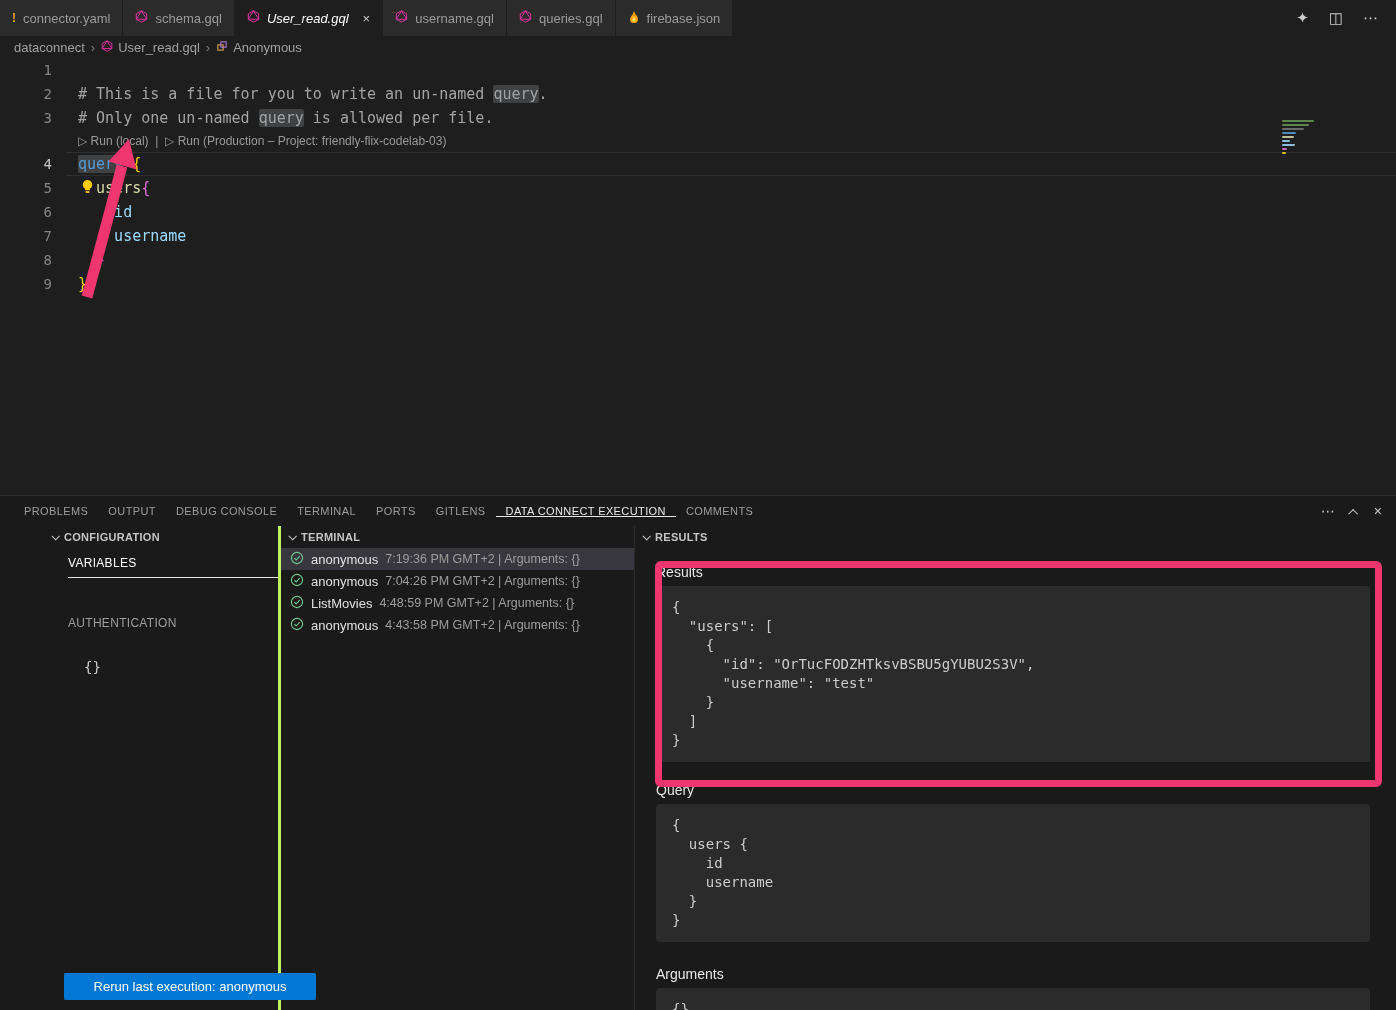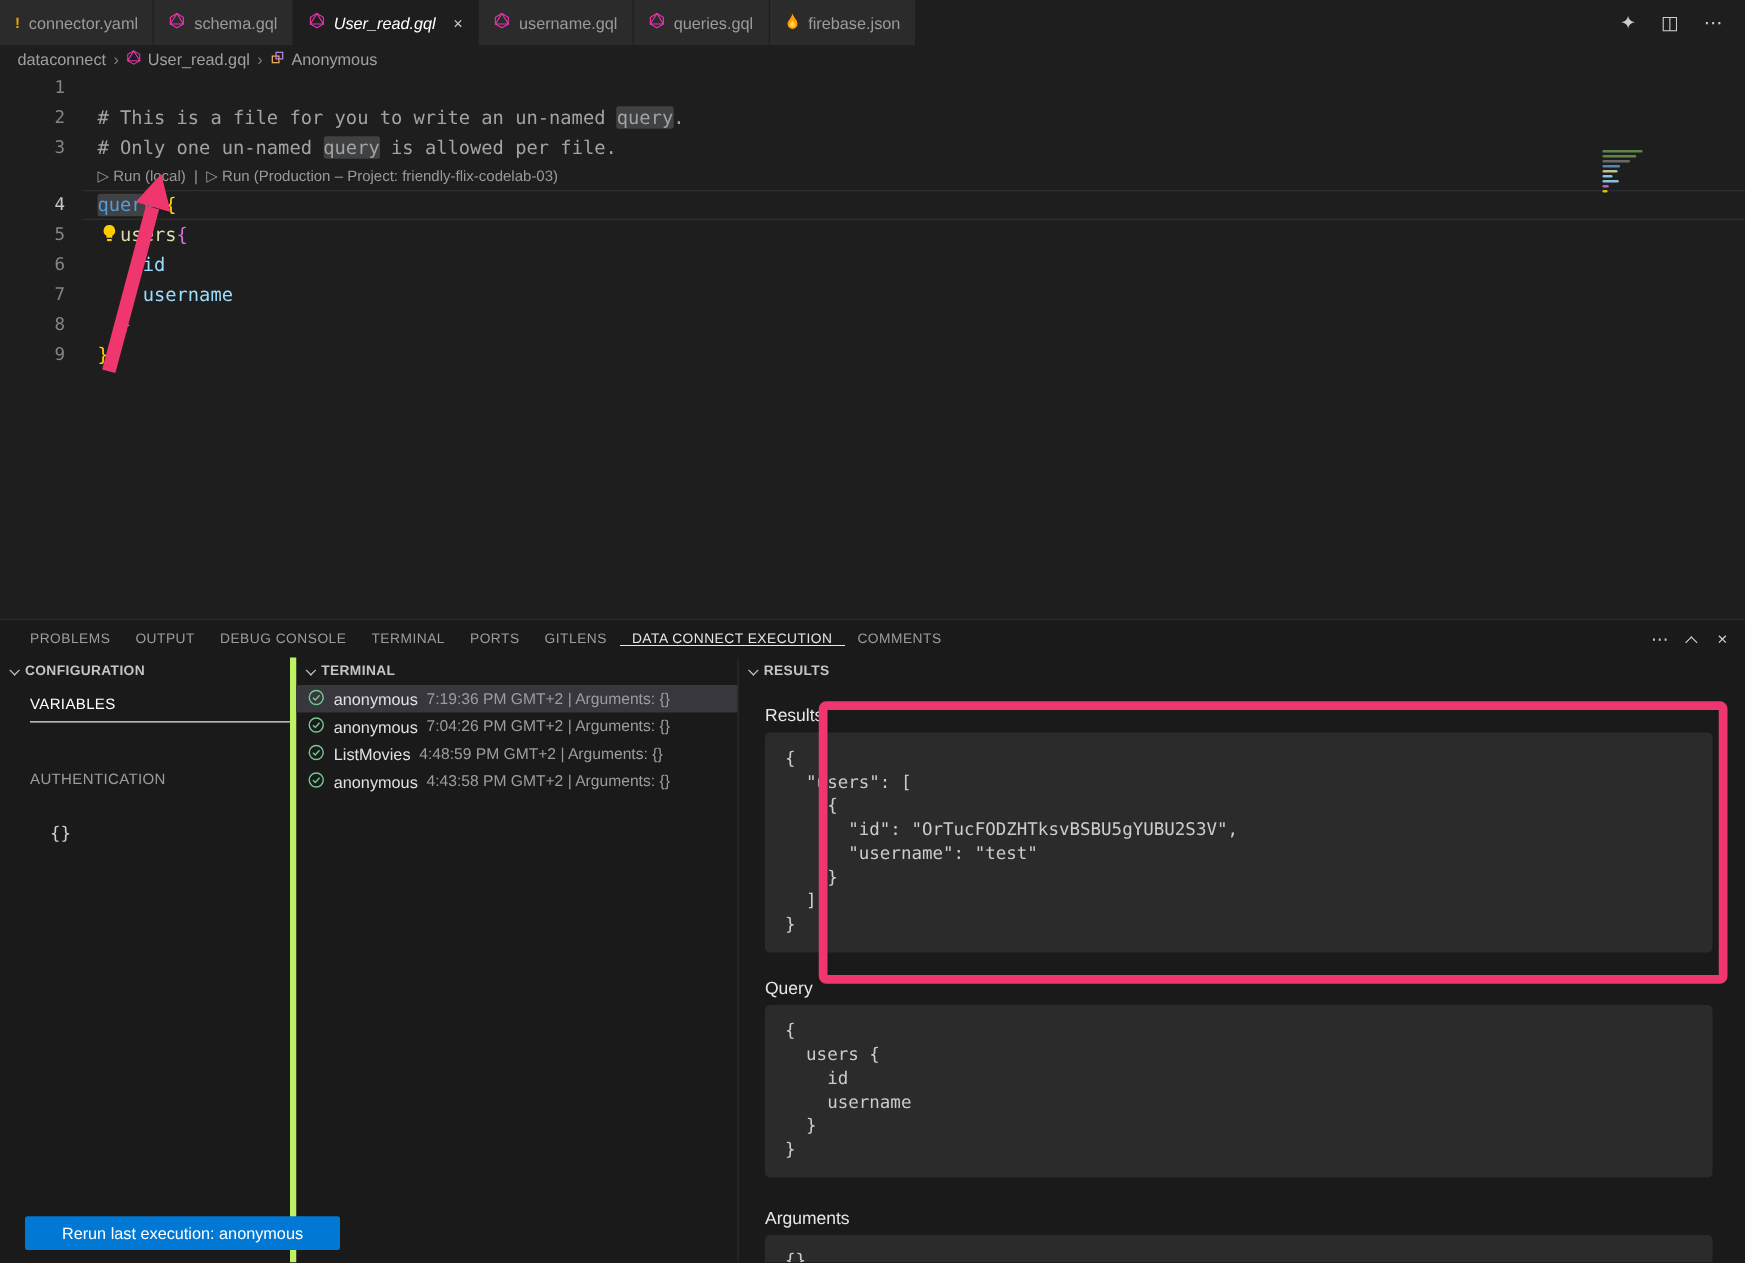--- a/index.html
+++ b/index.html
@@ -53,21 +53,21 @@
   .panel { position:absolute; top:495px; left:0; width:1396px; height:515px; background:#1a1a1a; border-top:1px solid #2b2b2b; }
   .panel-tabs { height:30px; display:flex; align-items:center; padding-left:14px; }
   .panel-tab { display:flex; align-items:center; padding:0 10px; font-size:11px; letter-spacing:0.4px; color:#9d9d9d; cursor:pointer; }
   .panel-tab.active { color:#e7e7e7; box-shadow: inset 0 -1px 0 #e7e7e7; }
   .panel-actions { position:absolute; right:14px; top:0; height:30px; display:flex; gap:16px; align-items:center; color:#cccccc; font-size:14px; }
   .panel-actions span { cursor:pointer; }
   .chev-up { width:7px; height:7px; border-left:1.5px solid #ccc; border-top:1.5px solid #ccc; transform:rotate(45deg) translateY(2px); display:inline-block; }
 
   .panel-body { position:absolute; top:30px; left:0; right:0; bottom:0; display:flex; }
   .col { position:relative; }
-  .col-config { width:237px; border-right:5px solid #bef264; }
+  .col-config { width:237px; border-right:3px solid #bef264;margin-left:44px; }
   .col-history { width:354px; border-right:1px solid #2b2b2b; }
   .col-results { flex:1; overflow:hidden; }
 
   .section-header { height:22px; display:flex; align-items:center; gap:6px; padding-left:8px; font-size:11px; font-weight:700; letter-spacing:0.3px; color:#c5c5c5; cursor:pointer; }
   .chev-down { width:6px; height:6px; border-right:1.4px solid #c5c5c5; border-bottom:1.4px solid #c5c5c5; transform:rotate(45deg) translateY(-1px); display:inline-block; flex:none; }
 
   
   .config-tabs { display:flex; gap:38px; padding-left:24px; margin-top:8px;flex-direction:column; }
   .config-tab { font-size:12px; letter-spacing:0.3px; color:#9d9d9d; padding-bottom:7px; cursor:pointer; }
   .config-tab.active { color:#ffffff; border-bottom:1px solid #e7e7e7; }

